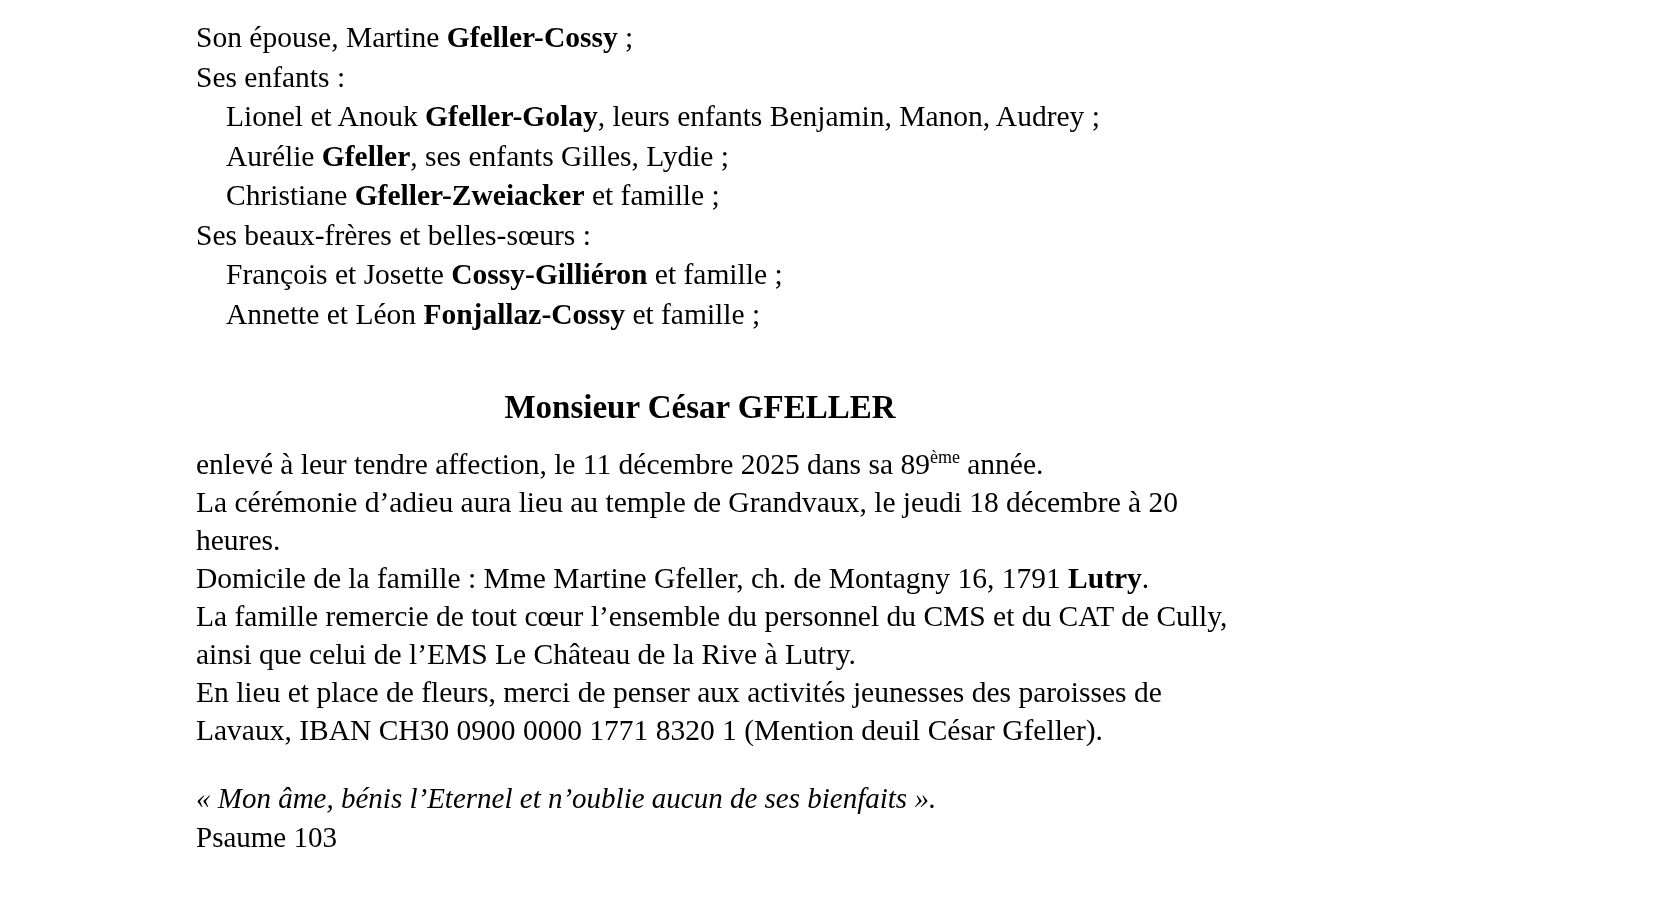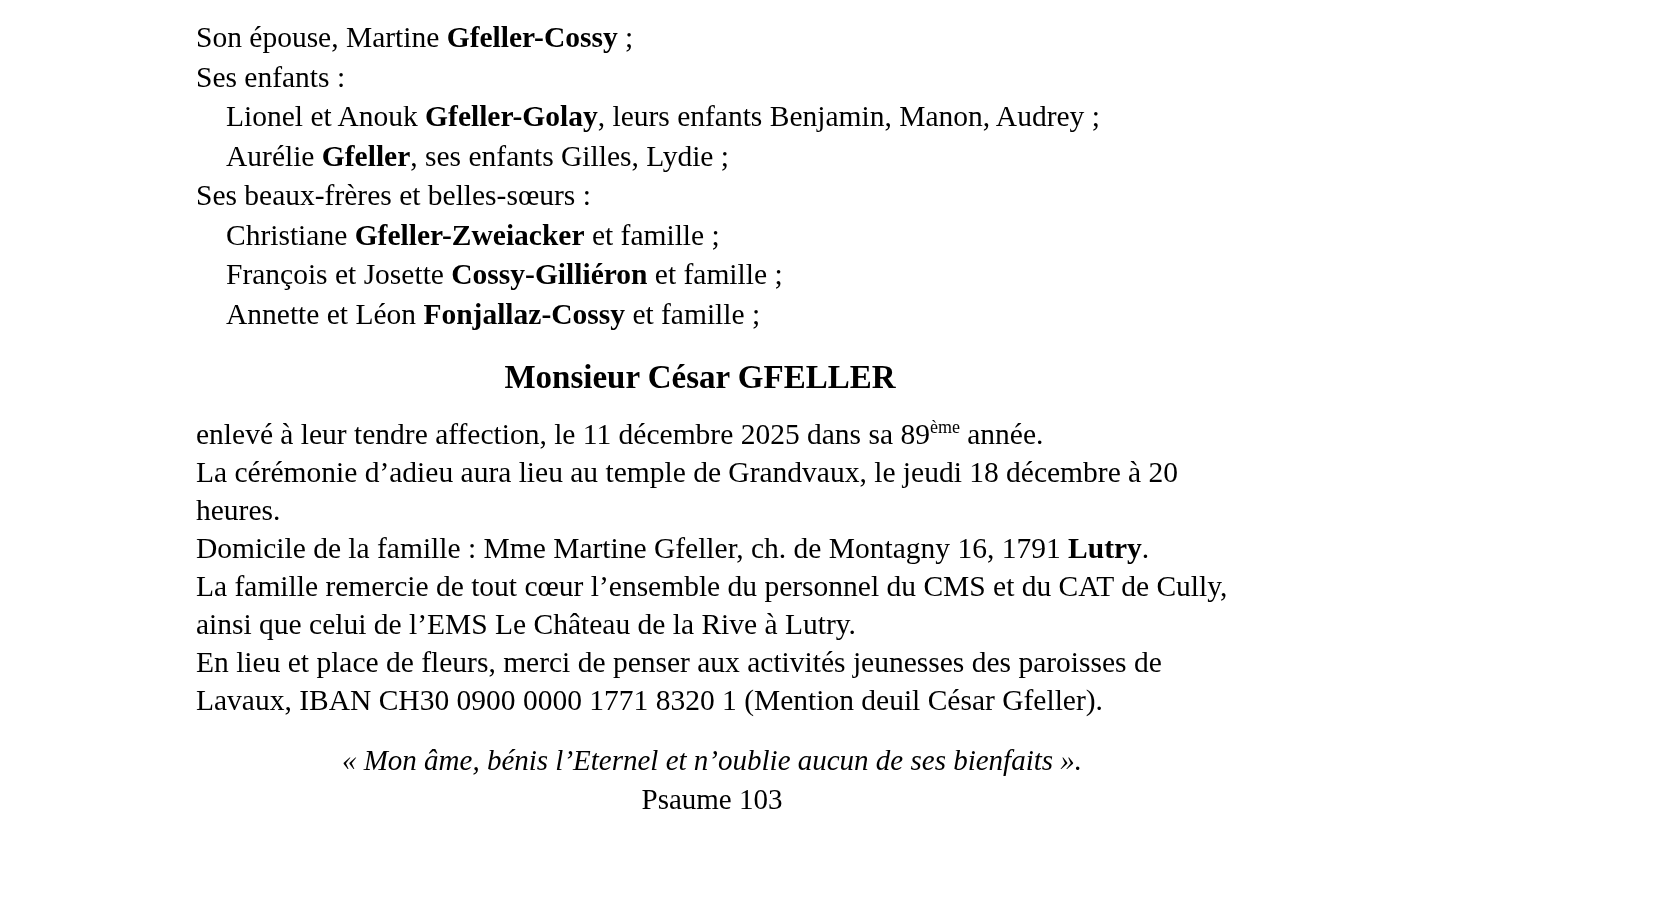--- a/index.html
+++ b/index.html
@@ -30,21 +30,21 @@
     padding-left: 30px;
   }
   .bold {
     font-weight: bold;
   }
   .deceased-name {
     text-align: center;
     font-weight: bold;
     font-size: 33px;
     line-height: 39px;
-    margin-top: 24px;
+    margin-top: 54px;
     margin-bottom: 14px;
     padding-right: 46px;
   }
   .block-body {
     margin-top: 18px;
   }
   .body-line {
     font-size: 29.5px;
     line-height: 38px;
   }
@@ -52,22 +52,22 @@
     font-size: 29.5px;
     line-height: 38px;
     max-width: 1230px;
   }
   sup {
     font-size: 18px;
     vertical-align: super;
     line-height: 0;
   }
   .quote-block {
-    margin-top: 22px;
-    text-align: center;
+    margin-top: 30px;
+    text-align: left;
     padding-right: 22px;
   }
   .quote {
     font-style: italic;
     font-size: 29px;
     line-height: 39px;
   }
   .quote-source {
     font-size: 29px;
     line-height: 39px;
@@ -89,26 +89,26 @@
     </div>
 
     <div class="line indent">
       <span>Lionel et Anouk </span><span class="bold">Gfeller-Golay</span><span>, leurs enfants Benjamin, Manon, Audrey ;</span>
     </div>
 
     <div class="line indent">
       <span>Aurélie </span><span class="bold">Gfeller</span><span>, ses enfants Gilles, Lydie ;</span>
     </div>
 
+    <div class="line indent">
+      <span>Christiane </span><span class="bold">Gfeller-Zweiacker</span><span> et famille ;</span>
+    </div>
+
     <div class="line">
       <span>Ses beaux-frères et belles-sœurs :</span><span class="bold"></span><span></span>
-    </div>
-
-    <div class="line indent">
-      <span>Christiane </span><span class="bold">Gfeller-Zweiacker</span><span> et famille ;</span>
     </div>
 
     <div class="line indent">
       <span>François et Josette </span><span class="bold">Cossy-Gilliéron</span><span> et famille ;</span>
     </div>
 
     <div class="line indent">
       <span>Annette et Léon </span><span class="bold">Fonjallaz-Cossy</span><span> et famille ;</span>
     </div>
 

